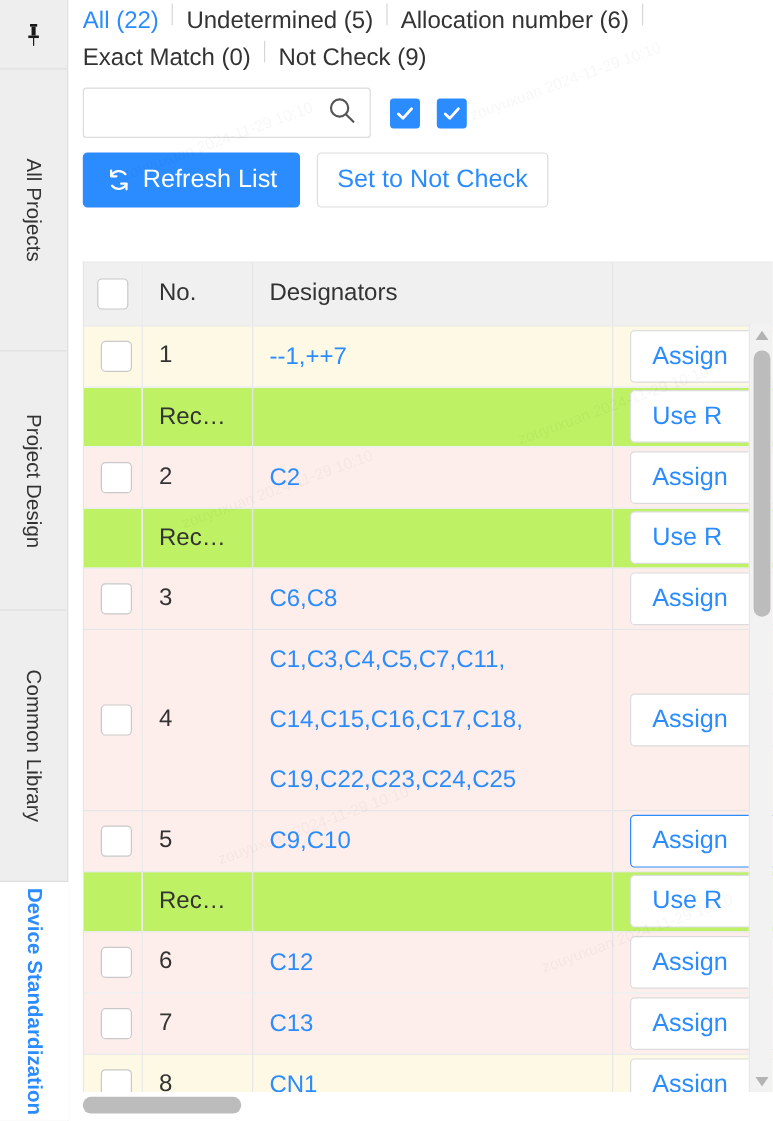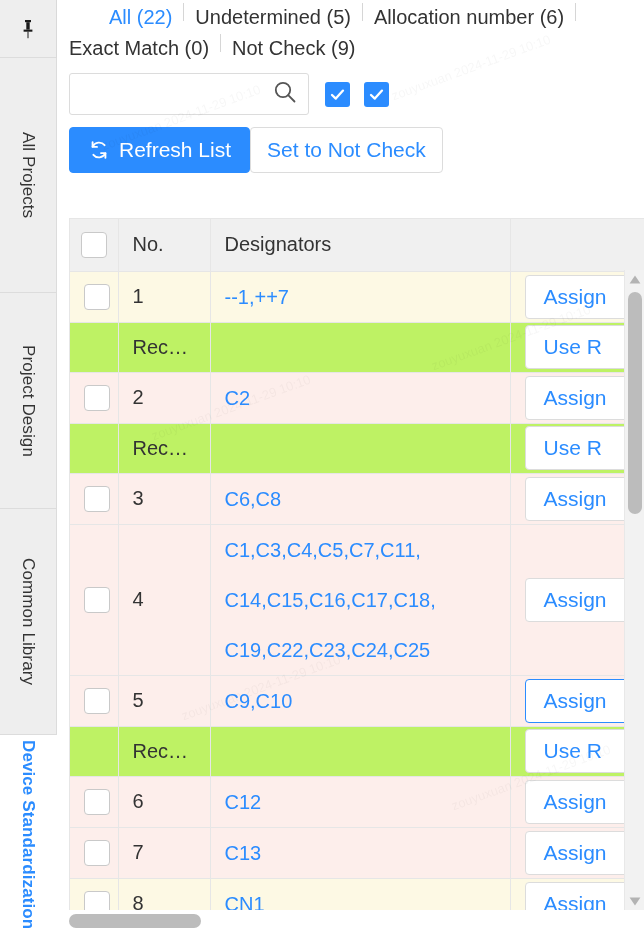--- a/index.html
+++ b/index.html
@@ -96,21 +96,21 @@
   }
   .filter-item {
     display: inline-block;
     font-size: 20px;
     line-height: 31px;
     color: #333333;
     white-space: nowrap;
     cursor: pointer;
     vertical-align: middle;
   }
-  .filter-item.active { color: #2b8cff; margin-left: 40px; }
+  .filter-item.active { color: #2b8cff; }
   .filter-sep {
     display: inline-block;
     width: 1px;
     height: 18px;
     background: #d6d6d6;
     margin: 0 11px;
     vertical-align: -3px;
   }
 
   
@@ -197,20 +197,21 @@
   .btn-primary .refresh-icon {
     margin-right: 9px;
     display: inline-flex;
     align-items: center;
   }
   .btn-ghost {
     background: #ffffff;
     color: #2b8cff;
     border: 1px solid #dcdcdc;
     padding: 0 16px;
+    margin-left: 14px;
   }
 
   
   .tablewrap {
     position: absolute;
     left: 12px;
     top: 218px;
     width: 620px;
     height: 692px;
     overflow: hidden;

